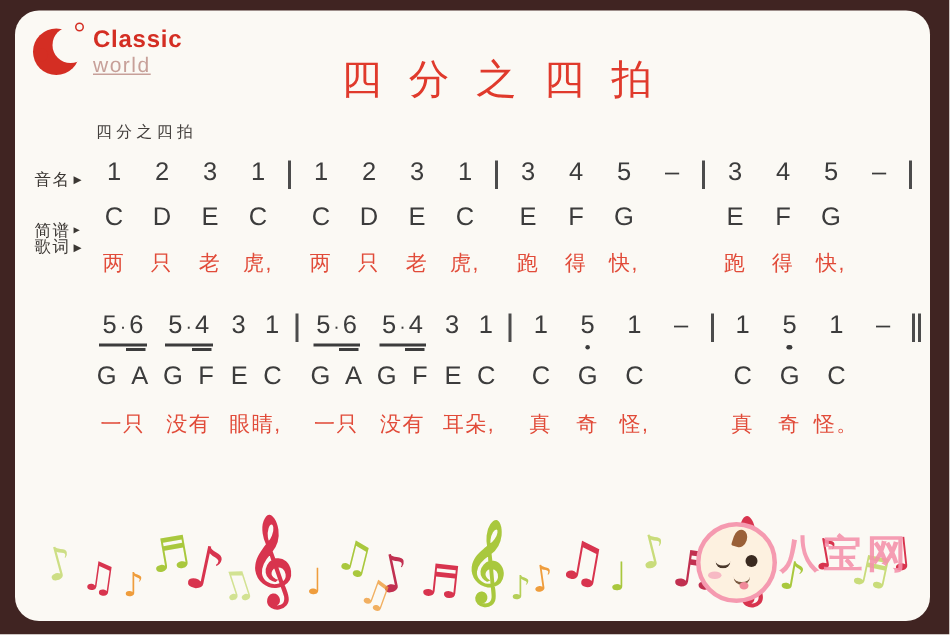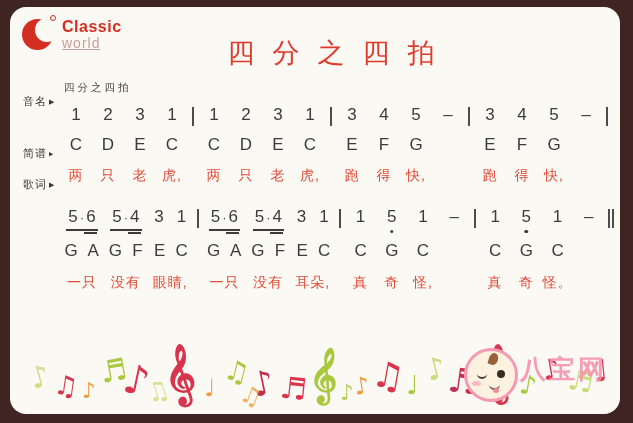--- a/index.html
+++ b/index.html
@@ -23,21 +23,21 @@
 
   
   .title { position:absolute; top:28px; left:0; width:100%; text-align:center; padding-left:50px;
            color:#e03a2c; font-size:27px; font-weight:500; letter-spacing:18px; }
   .timesig { position:absolute; left:54px; top:74px; color:#433f3c; font-size:10.5px; letter-spacing:3px; }
 
   
   .rowlabel { position:absolute; left:13px; color:#3b3733; font-size:11px; letter-spacing:1px;
               display:flex; align-items:center; }
   .rowlabel .arrow { font-size:7px; margin-left:2px; color:#3b3733; }
-  #lbl1 { top:87px; } #lbl2 { top:139px;font-family:Liberation Mono, monospace; } #lbl3 { top:170px;align-items:center; }
+  #lbl1 { top:105px; } #lbl2 { top:139px;font-family:Liberation Mono, monospace; } #lbl3 { top:150px;align-items:center; }
 
   
   .system { position:absolute; left:50px; right:2px; }
   #sys1 { top:98px; } #sys2 { top:200px; }
   .line { display:flex; align-items:flex-start; }
   #sys1 .ln-notes   { height:30px; }
   #sys1 .ln-letters { height:30px; }
   #sys2 .ln-notes   { height:34px; }
   #sys2 .ln-letters { height:31px; }
 

